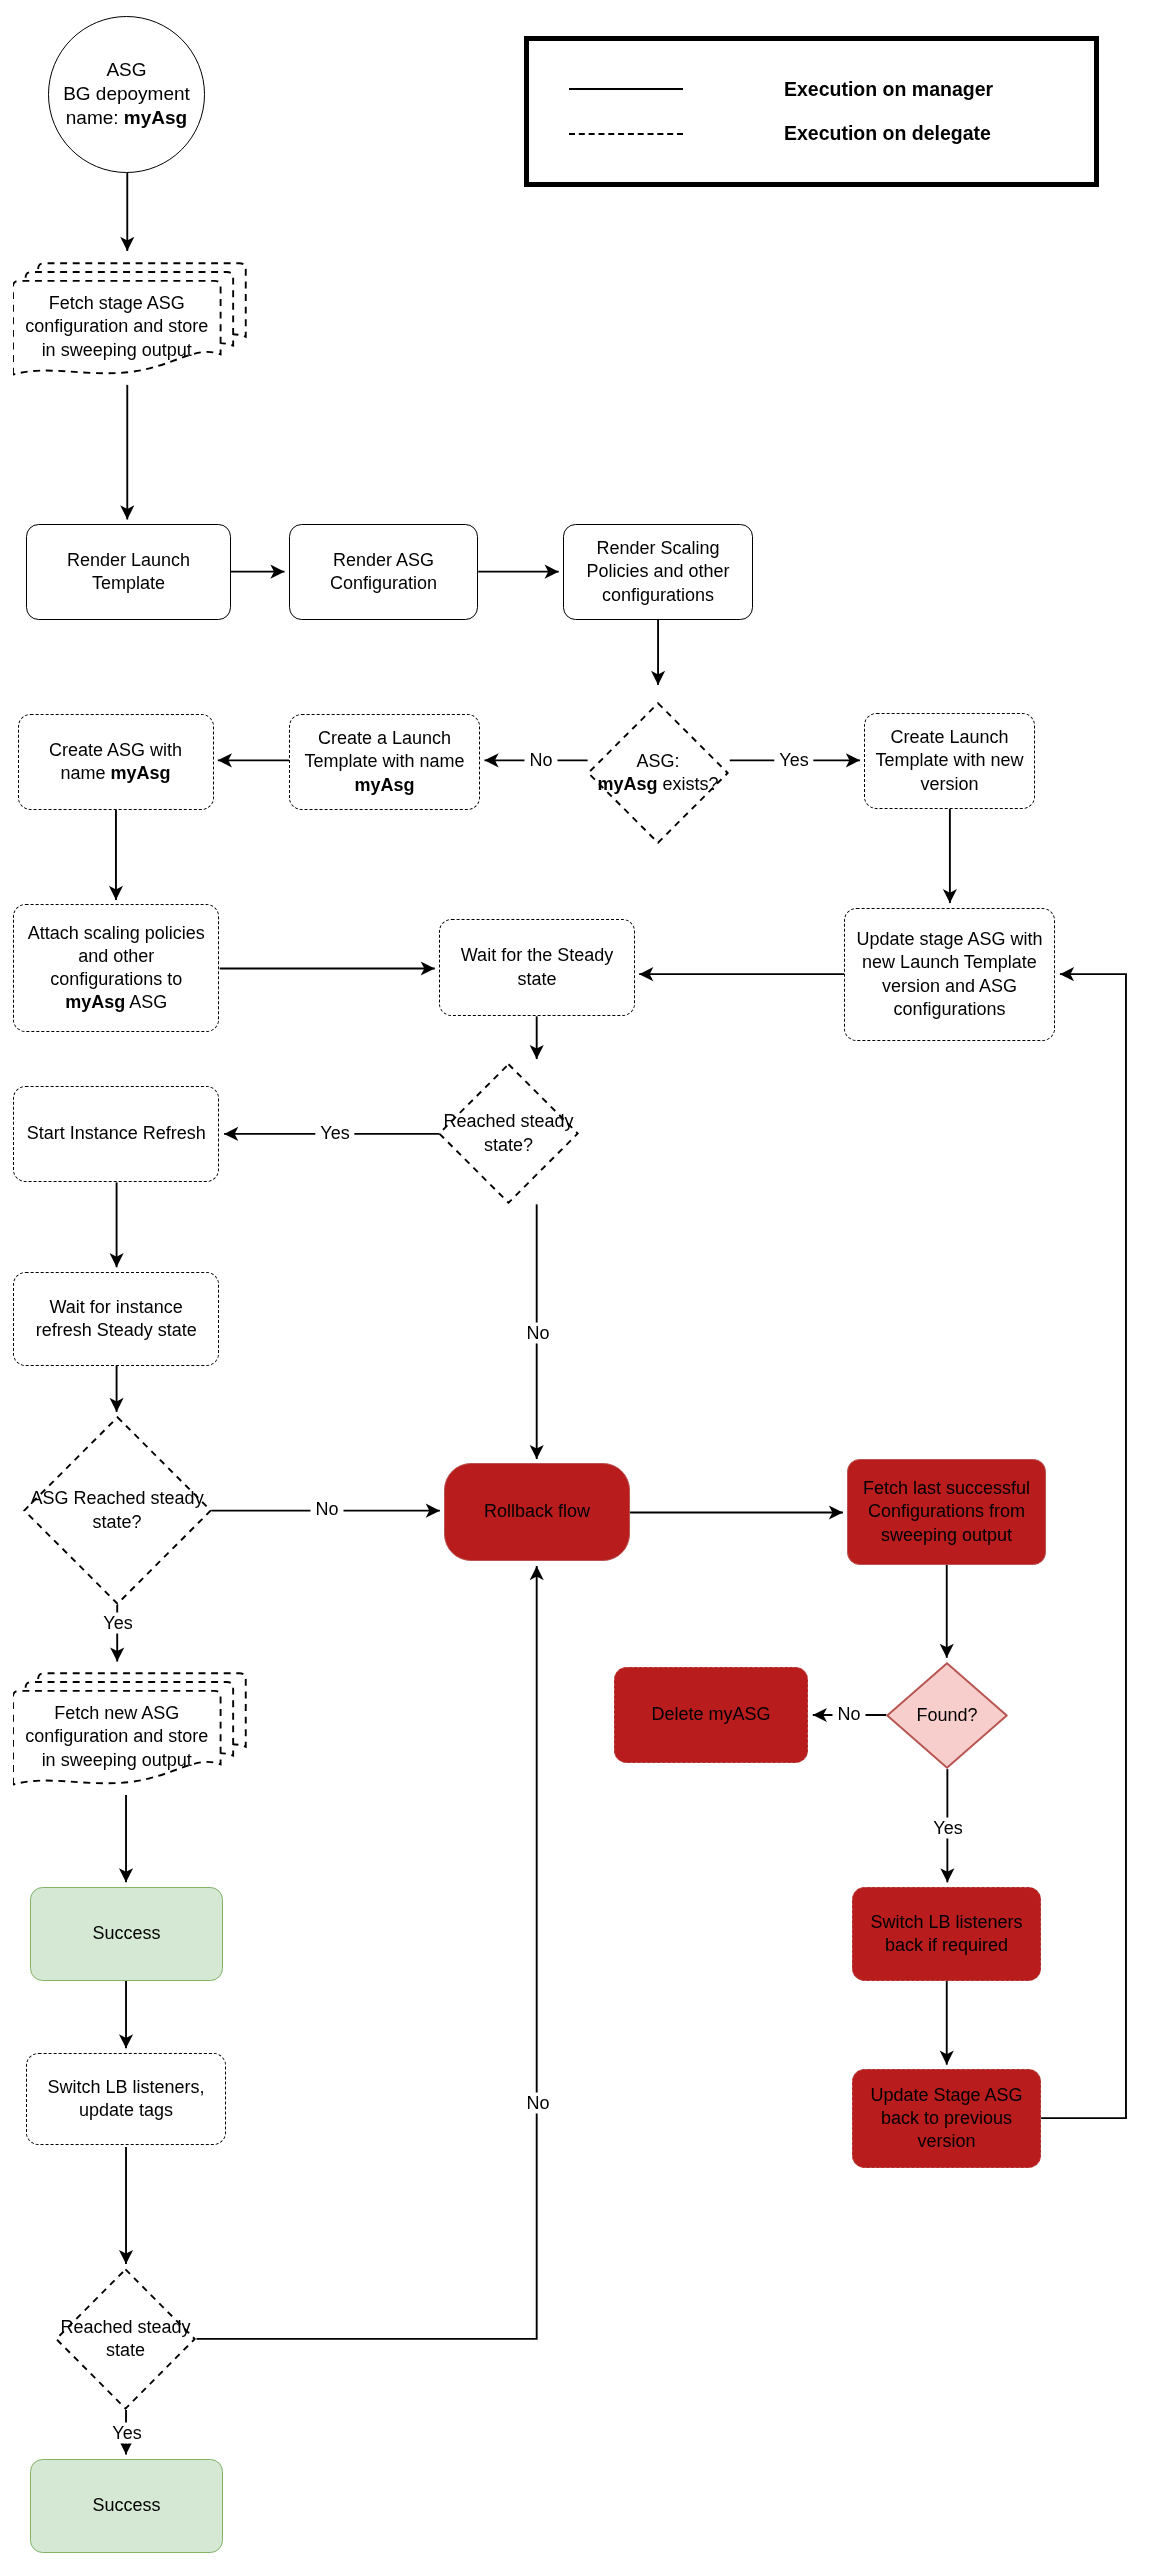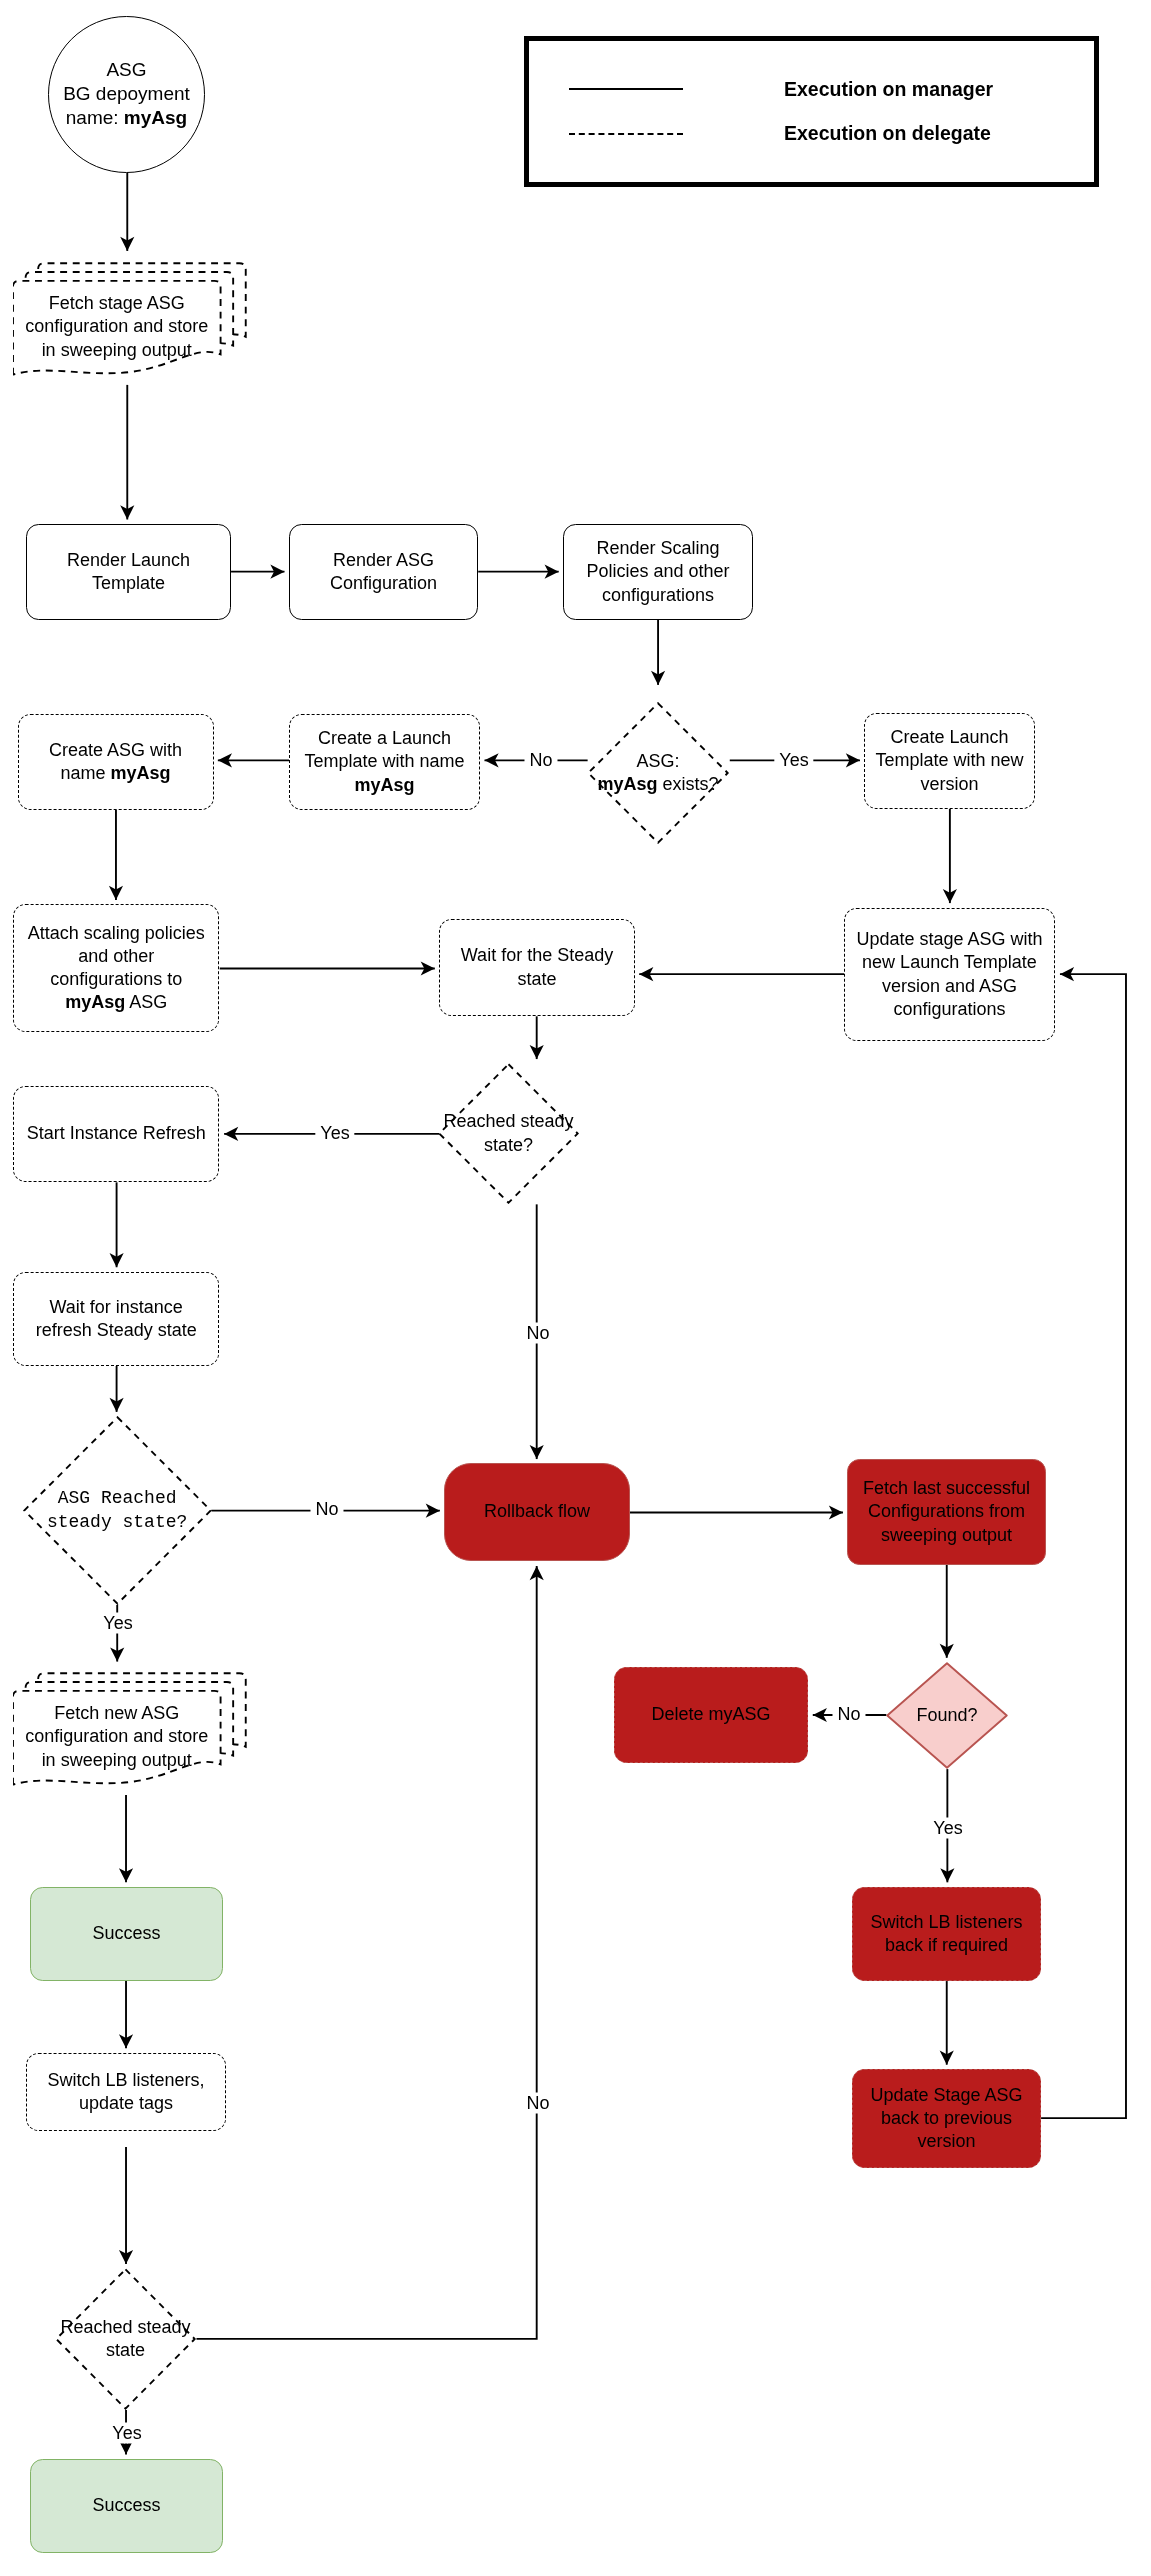--- a/index.html
+++ b/index.html
@@ -142,21 +142,21 @@
   <div class="diamond" style="left:438px;top:1063px;width:141px;height:141px;">
     <svg viewBox="0 0 224 224">
       <polygon points="112,2 222,112 112,222 2,112" fill="#fff" stroke="#000" stroke-width="3" stroke-dasharray="10 9"></polygon>
     </svg>
     <div class="dtext">Reached steady state?</div>
   </div>
 
   <div class="node rounded dashed-b" style="left:13.2px;top:1086px;width:206px;height:96px;">Start Instance Refresh</div>
   <div class="node rounded dashed-b" style="left:13.2px;top:1272px;width:206px;height:94px;">Wait for instance refresh Steady state</div>
 
-  <div class="diamond" style="left:22.6px;top:1416px;width:189px;height:189px;font-family:Liberation Mono, monospace;">
+  <div class="diamond" style="left:22.6px;top:1416px;width:189px;height:189px;">
     <svg viewBox="0 0 300 300">
       <polygon points="150,2 298,150 150,298 2,150" fill="#fff" stroke="#000" stroke-width="3" stroke-dasharray="10 9"></polygon>
     </svg>
     <div class="dtext">ASG Reached steady state?</div>
   </div>
 
   <div class="node rounded danger danger-solid" style="left:444px;top:1463px;width:186px;height:98px;border-radius:27px;">Rollback flow</div>
 
   <div class="node rounded danger danger-solid" style="left:847px;top:1459px;width:199px;height:106px;">Fetch last successful Configurations from sweeping output</div>
 
@@ -178,21 +178,21 @@
         <path transform="translate(40,10)" d="M 0,152 L 0,12 Q 0,3 10,3 L 320,3 Q 330,3 330,12 L 330,120 C 290,104 255,140 185,148 C 115,156 55,136 0,152 Z"></path>
         <path transform="translate(20,24)" d="M 0,152 L 0,12 Q 0,3 10,3 L 320,3 Q 330,3 330,12 L 330,120 C 290,104 255,140 185,148 C 115,156 55,136 0,152 Z"></path>
         <path transform="translate(0,38)" d="M 0,152 L 0,12 Q 0,3 10,3 L 320,3 Q 330,3 330,12 L 330,120 C 290,104 255,140 185,148 C 115,156 55,136 0,152 Z"></path>
       </g>
     </svg>
     <div class="doctext" style="left:5px;top:33px;width:197px;height:78px;">Fetch new ASG configuration and store in sweeping output</div>
   </div>
 
   <div class="node rounded success-n" style="left:30px;top:1887px;width:193px;height:94px;">Success</div>
 
-  <div class="node rounded dashed-b" style="left:26px;top:2053px;width:200px;height:78px;">Switch LB listeners, update tags</div>
+  <div class="node rounded dashed-b" style="left:26px;top:2053px;width:200px;height:92px;">Switch LB listeners, update tags</div>
 
   <div class="diamond" style="left:55px;top:2268px;width:141px;height:142px;">
     <svg viewBox="0 0 224 225">
       <polygon points="112,2 222,112.5 112,223 2,112.5" fill="#fff" stroke="#000" stroke-width="3" stroke-dasharray="10 9"></polygon>
     </svg>
     <div class="dtext">Reached steady state</div>
   </div>
 
   <div class="node rounded success-n" style="left:30px;top:2459px;width:193px;height:94px;">Success</div>
 

